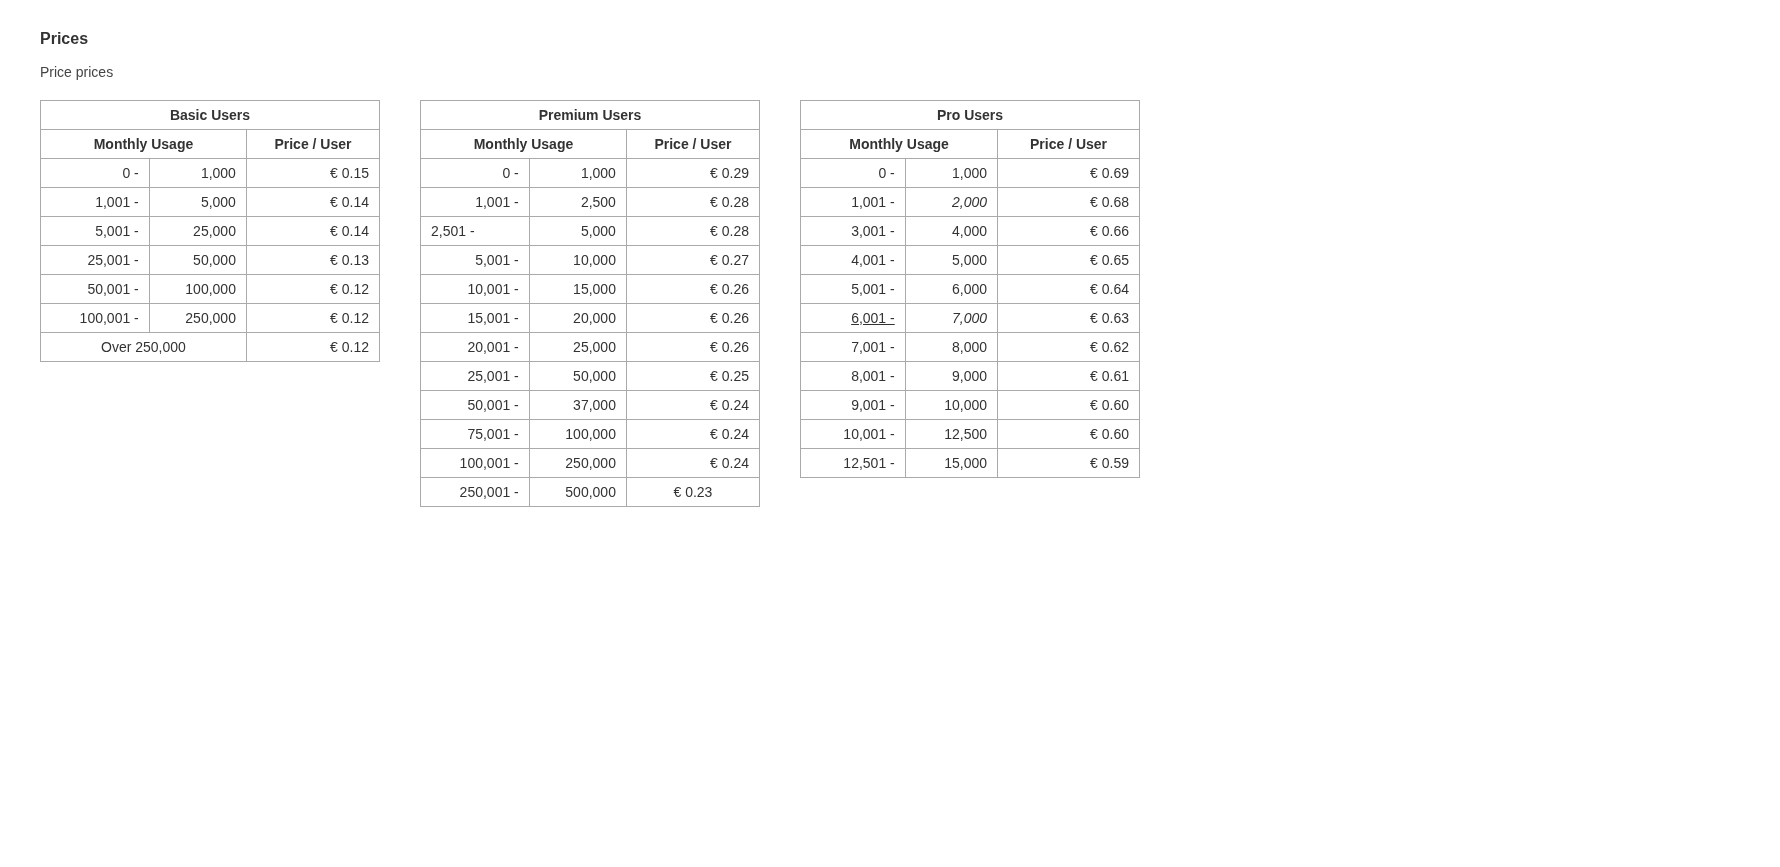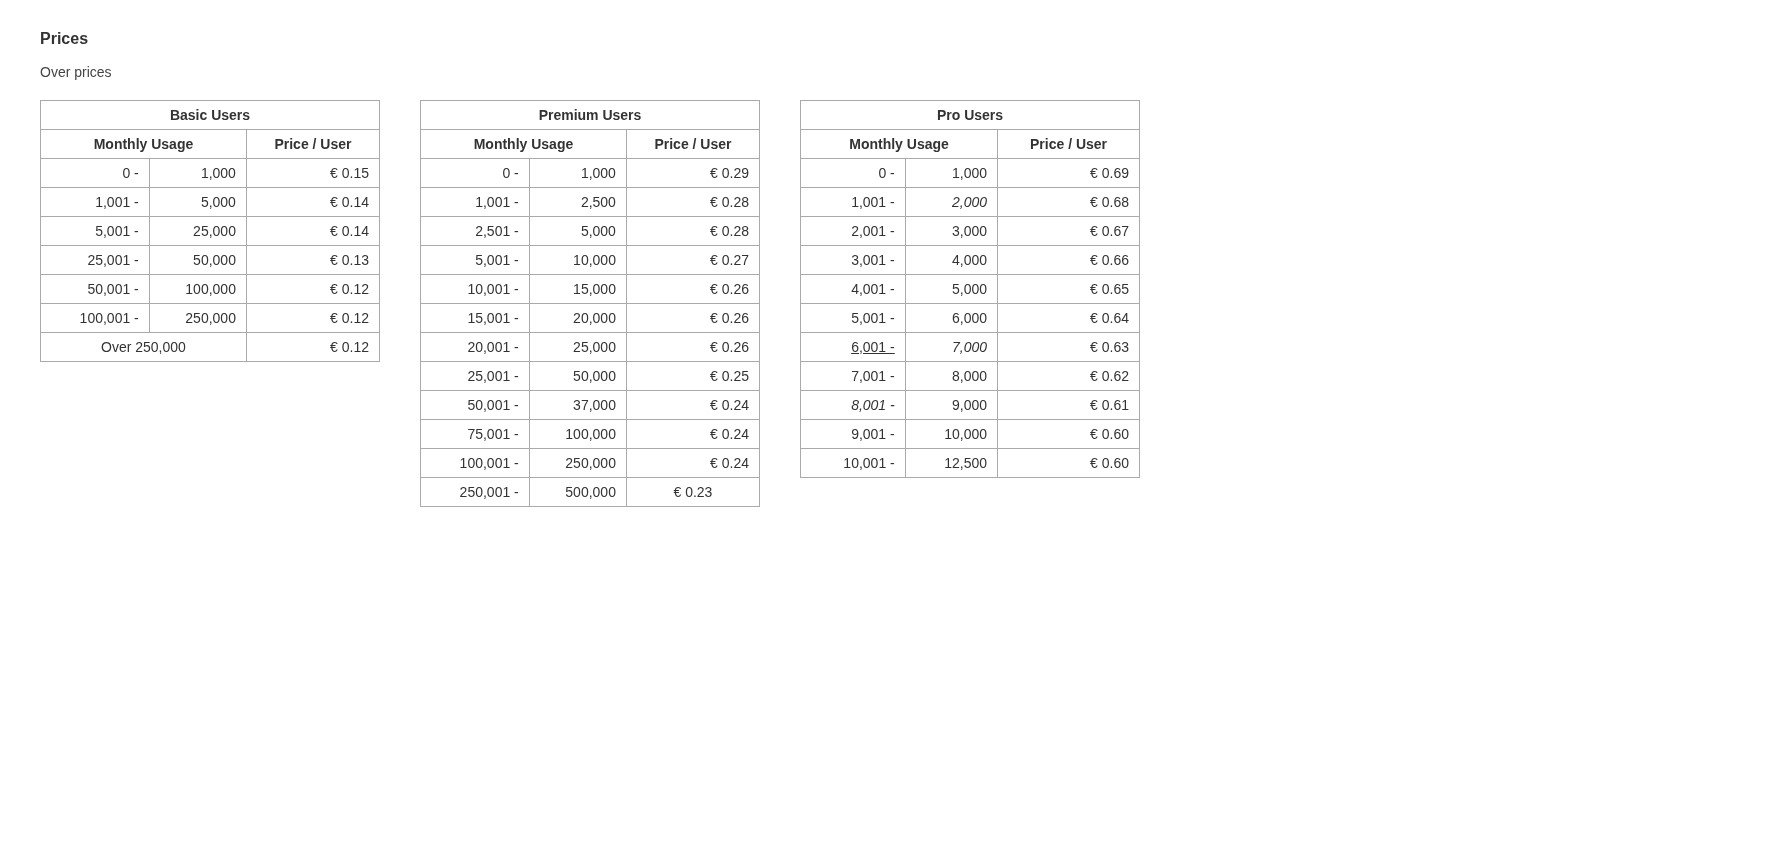--- a/index.html
+++ b/index.html
@@ -37,21 +37,21 @@
     table th {
       font-weight: bold;
       text-align: center;
       background: #fff;
     }
   </style>
 </head>
 <body>
 
 <h1>Prices</h1>
-<div class="section-title">Over prices</div>
+<div class="section-title">Price prices</div>
 
 <div class="tables-wrapper">
 <table>
       <thead>
         <tr>
           <th colspan="3">Basic Users</th>
         </tr>
         <tr>
           <th colspan="2" style="text-align: center;">Monthly Usage</th>
           <th style="text-align: center;">Price / User</th>
@@ -109,21 +109,21 @@
           <td style="text-align: right;">0  -</td>
           <td style="text-align: right;">1,000</td>
           <td style="text-align: right;">€ 0.29</td>
         </tr>
         <tr>
           <td style="text-align: right;">1,001  -</td>
           <td style="text-align: right;">2,500</td>
           <td style="text-align: right;">€ 0.28</td>
         </tr>
         <tr>
-          <td style="text-align: right; margin-left: 32px;">2,501  -</td>
+          <td style="text-align: left; margin-left: 32px;">2,501  -</td>
           <td style="text-align: right;">5,000</td>
           <td style="text-align: right;">€ 0.28</td>
         </tr>
         <tr>
           <td style="text-align: right;">5,001  -</td>
           <td style="text-align: right;">10,000</td>
           <td style="text-align: right;">€ 0.27</td>
         </tr>
         <tr>
           <td style="text-align: right;">10,001  -</td>
@@ -182,25 +182,20 @@
           <td style="text-align: right;">0  -</td>
           <td style="text-align: right;">1,000</td>
           <td style="text-align: right;">€ 0.69</td>
         </tr>
         <tr>
           <td style="text-align: right;">1,001  -</td>
           <td style="text-align: right; font-style: italic;">2,000</td>
           <td style="text-align: right;">€ 0.68</td>
         </tr>
         <tr>
-          <td style="text-align: right;">2,001  -</td>
-          <td style="text-align: right;">3,000</td>
-          <td style="text-align: right;">€ 0.67</td>
-        </tr>
-        <tr>
           <td style="text-align: right;">3,001  -</td>
           <td style="text-align: right;">4,000</td>
           <td style="text-align: right;">€ 0.66</td>
         </tr>
         <tr>
           <td style="text-align: right;">4,001  -</td>
           <td style="text-align: right;">5,000</td>
           <td style="text-align: right;">€ 0.65</td>
         </tr>
         <tr>
@@ -212,29 +207,34 @@
           <td style=" text-decoration: underline;">6,001  -</td>
           <td style="text-align: right; font-style: italic;">7,000</td>
           <td style="text-align: right;">€ 0.63</td>
         </tr>
         <tr>
           <td style="text-align: right;">7,001  -</td>
           <td style="text-align: right;">8,000</td>
           <td style="text-align: right; margin-top: 40px;">€ 0.62</td>
         </tr>
         <tr>
-          <td style="text-align: right; font-style: italic;">8,001  -</td>
+          <td style="text-align: right;">8,001  -</td>
           <td style="text-align: right;">9,000</td>
           <td style="text-align: right;">€ 0.61</td>
         </tr>
         <tr>
           <td style="text-align: right;">9,001  -</td>
           <td style="text-align: right;">10,000</td>
           <td style="text-align: right;">€ 0.60</td>
         </tr>
         <tr>
           <td style="text-align: right;">10,001  -</td>
           <td style="text-align: right;">12,500</td>
           <td style="text-align: right;">€ 0.60</td>
+        </tr>
+        <tr>
+          <td style="text-align: right;">12,501  -</td>
+          <td style="text-align: right;">15,000</td>
+          <td style="text-align: right;">€ 0.59</td>
         </tr>
       </tbody>
     </table>
   </div>
 
 </body></html>

